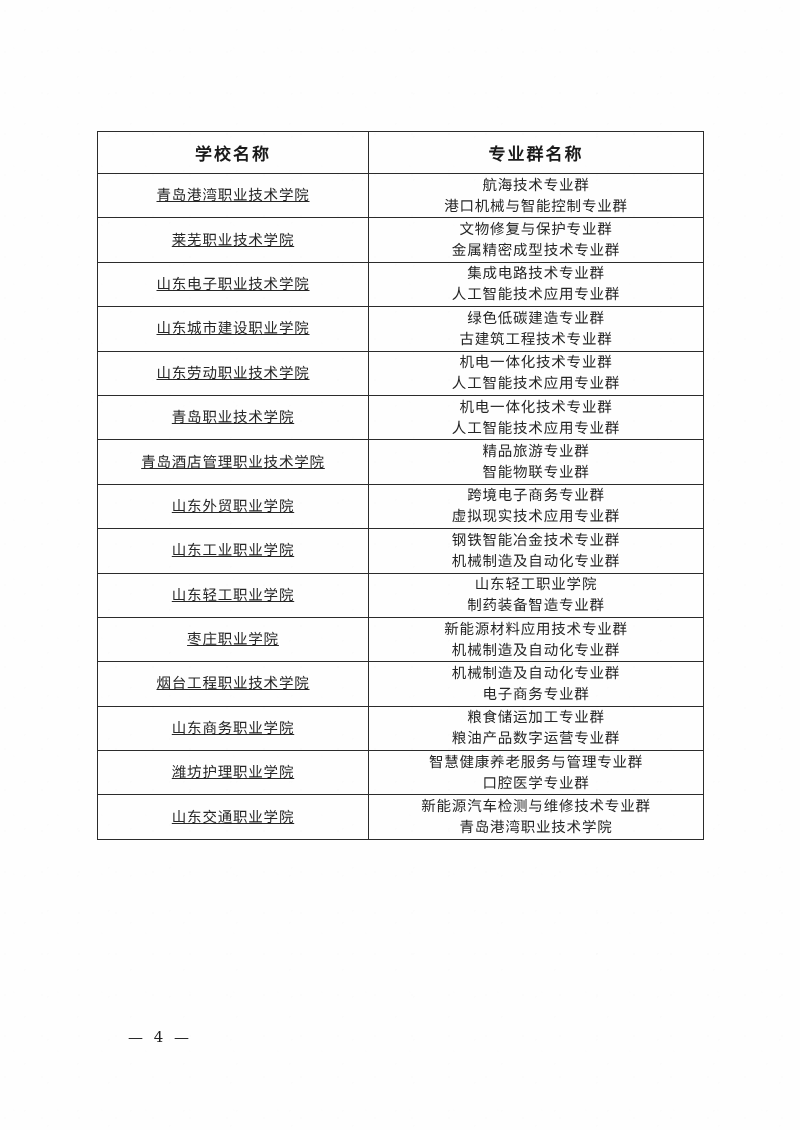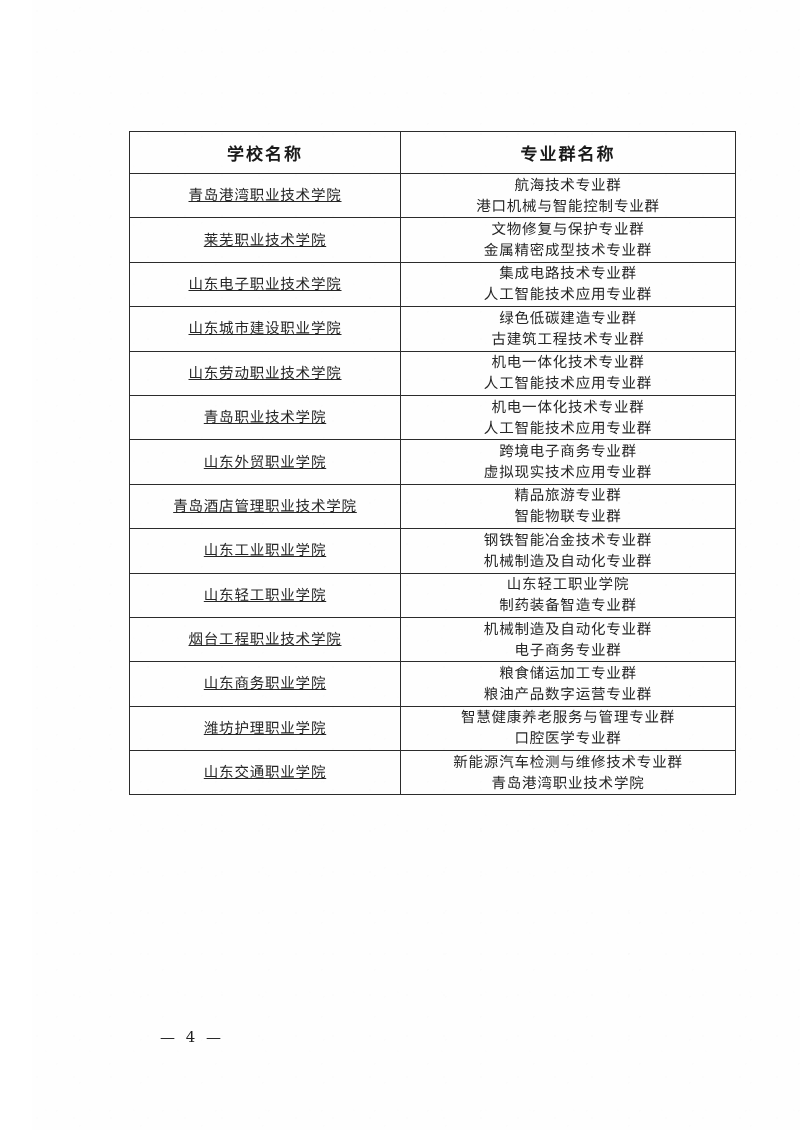--- a/index.html
+++ b/index.html
@@ -14,21 +14,20 @@
     position: relative;
     font-family: "DejaVu Serif", "Liberation Serif", serif;
     color: #1a1a1a;
     overflow: hidden;
   }
 
   .page {
     position: absolute;
     inset: 0;
     background: #fefefe;
-    margin-left: 32px;
   }
 
   
   .page::before {
     content: "";
     position: absolute;
     inset: 0;
     pointer-events: none;
     background-image:
       radial-gradient(circle at 13% 27%, rgba(0,0,0,0.012) 0 1px, transparent 1px),
@@ -151,48 +150,55 @@
           </td>
         </tr>
         <tr>
           <td class="cell-school">青岛职业技术学院</td>
           <td class="cell-groups">
             <span class="group-line">机电一体化技术专业群</span>
             <span class="group-line">人工智能技术应用专业群</span>
           </td>
         </tr>
         <tr>
+          <td class="cell-school">青岛酒店管理职业技术学院</td>
+          <td class="cell-groups">
+            <span class="group-line">精品旅游专业群</span>
+            <span class="group-line">智能物联专业群</span>
+          </td>
+        </tr>
+        <tr>
           <td class="cell-school">山东外贸职业学院</td>
           <td class="cell-groups">
             <span class="group-line">跨境电子商务专业群</span>
             <span class="group-line">虚拟现实技术应用专业群</span>
           </td>
         </tr>
         <tr>
-          <td class="cell-school">青岛酒店管理职业技术学院</td>
-          <td class="cell-groups">
-            <span class="group-line">精品旅游专业群</span>
-            <span class="group-line">智能物联专业群</span>
-          </td>
-        </tr>
-        <tr>
           <td class="cell-school">山东工业职业学院</td>
           <td class="cell-groups">
             <span class="group-line">钢铁智能冶金技术专业群</span>
             <span class="group-line">机械制造及自动化专业群</span>
           </td>
         </tr>
         <tr>
           <td class="cell-school">山东轻工职业学院</td>
           <td class="cell-groups">
             <span class="group-line">山东轻工职业学院</span>
             <span class="group-line">制药装备智造专业群</span>
           </td>
         </tr>
         <tr>
+          <td class="cell-school">枣庄职业学院</td>
+          <td class="cell-groups">
+            <span class="group-line">新能源材料应用技术专业群</span>
+            <span class="group-line">机械制造及自动化专业群</span>
+          </td>
+        </tr>
+        <tr>
           <td class="cell-school">烟台工程职业技术学院</td>
           <td class="cell-groups">
             <span class="group-line">机械制造及自动化专业群</span>
             <span class="group-line">电子商务专业群</span>
           </td>
         </tr>
         <tr>
           <td class="cell-school">山东商务职业学院</td>
           <td class="cell-groups">
             <span class="group-line">粮食储运加工专业群</span>

